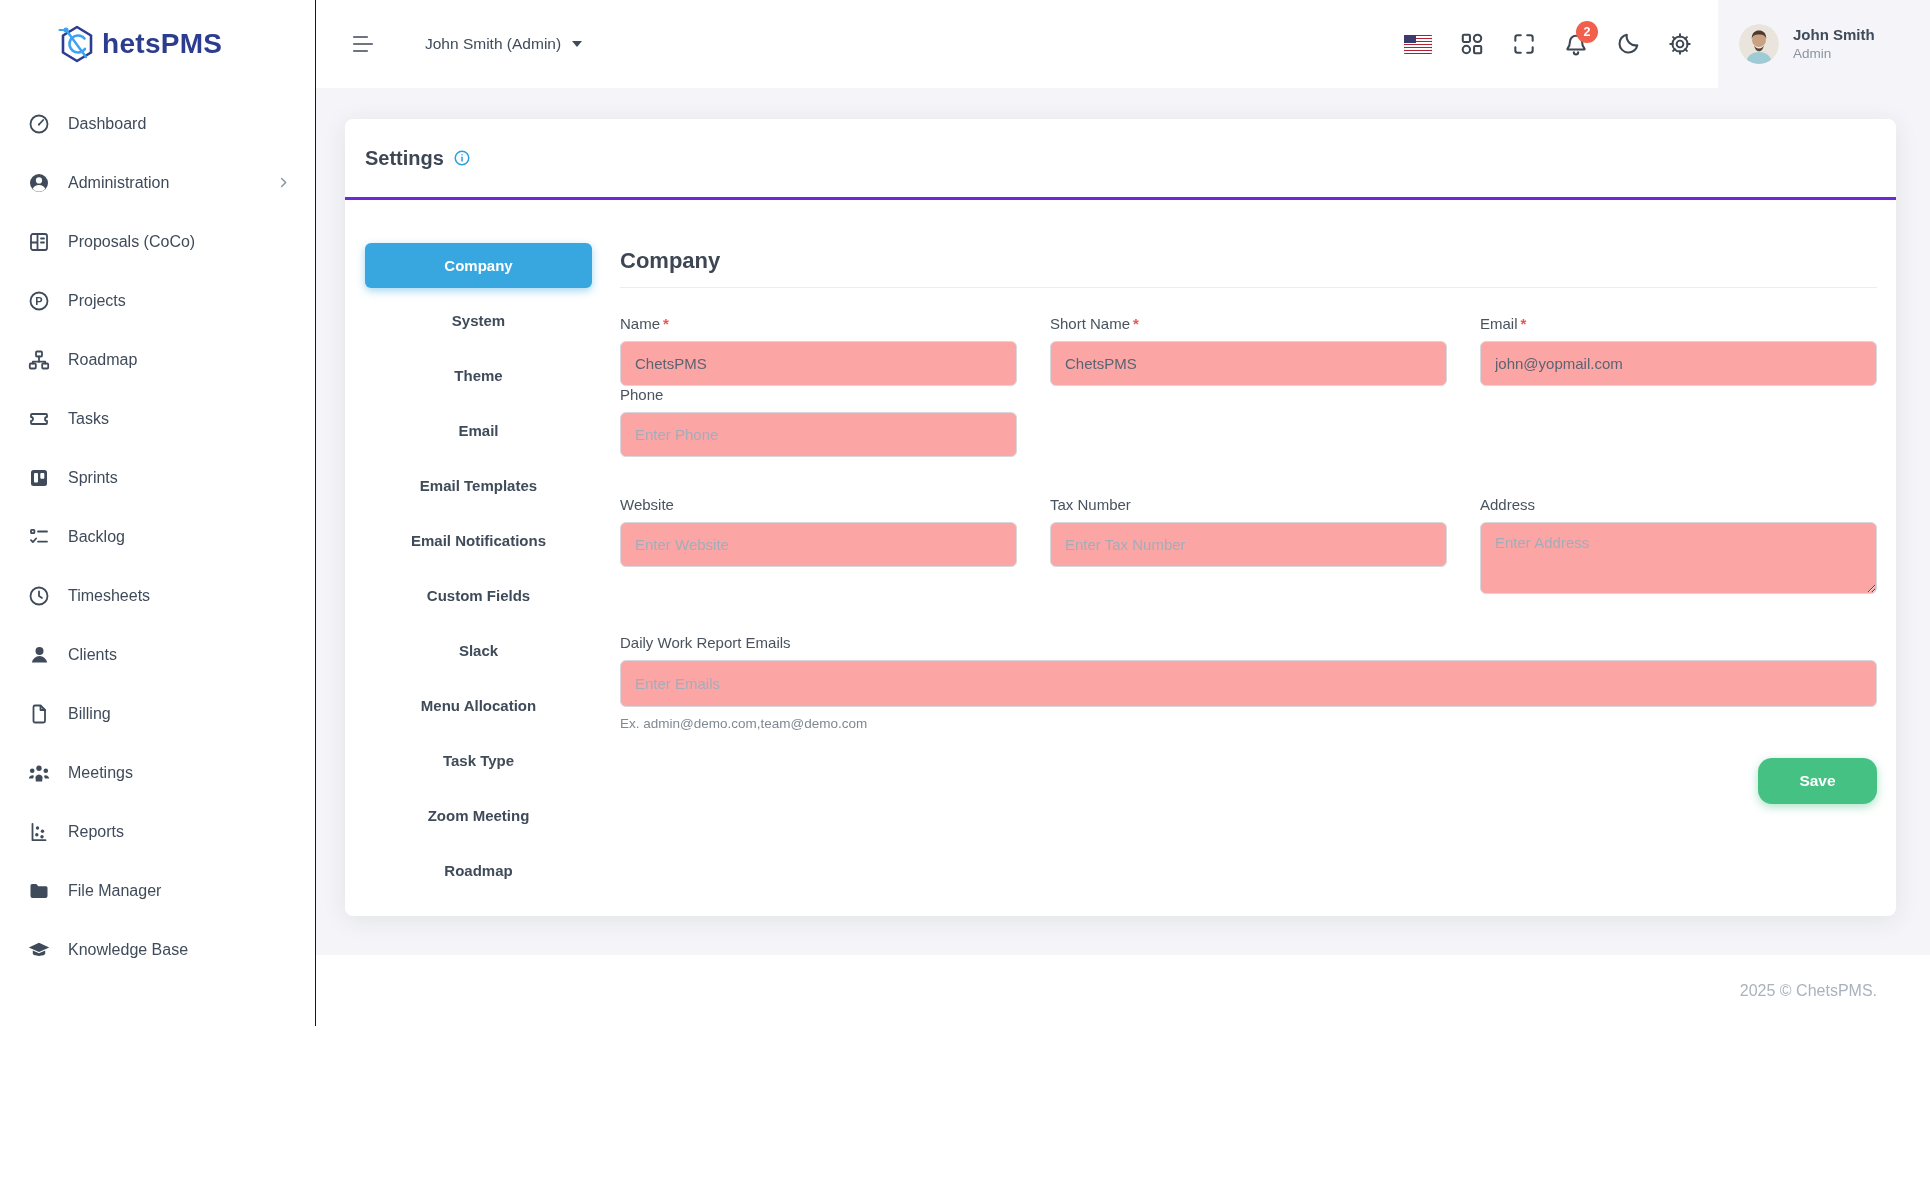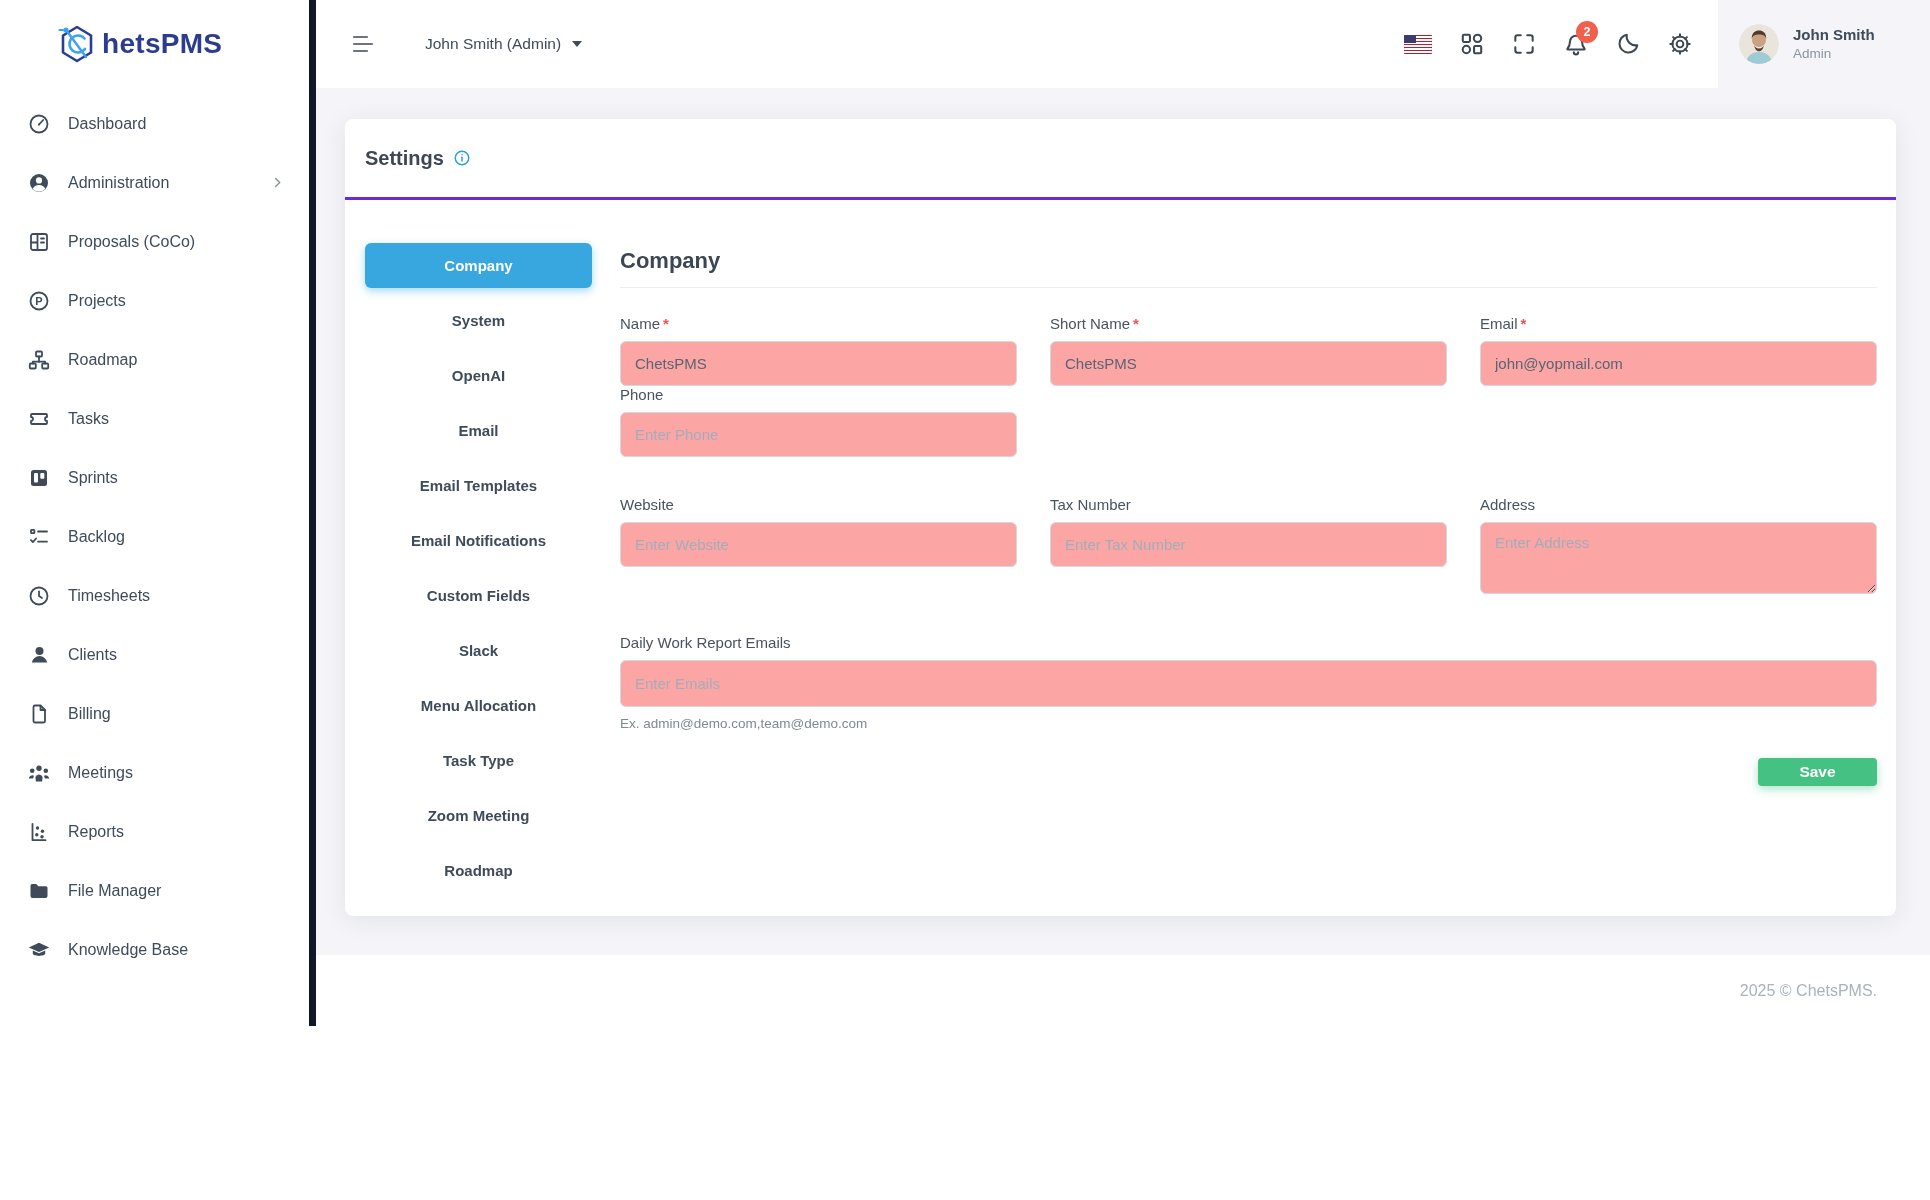--- a/index.html
+++ b/index.html
@@ -5,21 +5,21 @@
   * { box-sizing: border-box; }
   html,body { margin:0; padding:0; background:#ffffff; }
   body {
     width:1930px; height:1200px; overflow:hidden;
     font-family:"Liberation Sans", sans-serif;
     color:#3f4b5a;
   }
   .app { display:flex; height:1026px; }
 
   
-  .sidebar { width:316px; flex-shrink:0; background:#fff; border-right:7px solid #0f172a; }
+  .sidebar { width:316px; flex-shrink:0; background:#fff; border-right:1px solid #0f172a; }
   .logo { height:88px; display:flex; align-items:center; padding-left:57px; gap:5px; cursor:pointer; }
   .logo-text { font-size:28px; font-weight:700; color:#2c3d8f; letter-spacing:.3px; }
   .side-nav { padding-top:6px; }
   .side-item { height:59px; display:flex; align-items:center; padding:0 24px 0 27px; gap:17px;
     font-size:16px; color:#3f4b5a; cursor:pointer; }
   .side-item .ic { width:24px; height:24px; display:flex; align-items:center; justify-content:center; flex-shrink:0; }
   .side-item .chev { margin-left:auto; display:flex; color:#8a94a0; }
 
   
   .main { flex:1; display:flex; flex-direction:column; background:#fff; min-width:0; }
@@ -60,21 +60,21 @@
   .f-label { font-size:15px; color:#49535f; display:block; margin-bottom:9px; }
   .req { color:#ea5455; margin-left:3px; font-weight:700; }
   .fld { width:100%; height:45px; border:1px solid #d5d9de; border-radius:6px; padding:0 14px;
     font-size:15px; color:#5a6472; background:#fca5a5; font-family:"Liberation Sans",sans-serif; outline:none; }
   .fld::placeholder { color:#a3adba; opacity:1; }
   textarea.fld { height:72px; padding:11px 14px; resize:both; }
   .daily { margin-top:36px; }
   .daily .fld { height:47px; }
   .hint { font-size:13.5px; color:#7f8994; margin-top:9px; }
   .actions { display:flex; justify-content:flex-end; margin-top:27px; }
-  .btn-save { width:119px; height:28px; border:none; border-radius:4px; background:var(--success,#46c184);
+  .btn-save { width:119px; height:46px; border:none; border-radius:14px; background:var(--success,#46c184);
     color:#fff; font-size:15.5px; font-weight:600; cursor:pointer; font-family:"Liberation Sans",sans-serif;
     box-shadow:0 3px 10px rgba(70,193,132,.45);text-align:center; }
 
   .footer { height:71px; background:#fff; display:flex; align-items:center; justify-content:flex-end;
     padding-right:53px; font-size:16px; color:#a9b2bd; }
 </style>
 </head>
 <body>
 
 <div class="app">
@@ -332,21 +332,21 @@
               <circle cx="12" cy="12" r="9"></circle>
               <path d="M12 11v5" stroke-linecap="round"></path>
               <circle cx="12" cy="7.6" r="1" fill="#2f9fdc" stroke="none"></circle>
             </svg>
           </span>
         </div>
         <div class="card-body">
           <div class="tabs" id="tabs">
               <div class="tab active">Company</div>
               <div class="tab">System</div>
-              <div class="tab">OpenAI</div>
+              <div class="tab">Theme</div>
               <div class="tab">Email</div>
               <div class="tab">Email Templates</div>
               <div class="tab">Email Notifications</div>
               <div class="tab">Custom Fields</div>
               <div class="tab">Slack</div>
               <div class="tab">Menu Allocation</div>
               <div class="tab">Task Type</div>
               <div class="tab">Zoom Meeting</div>
               <div class="tab">Roadmap</div>
             </div>

